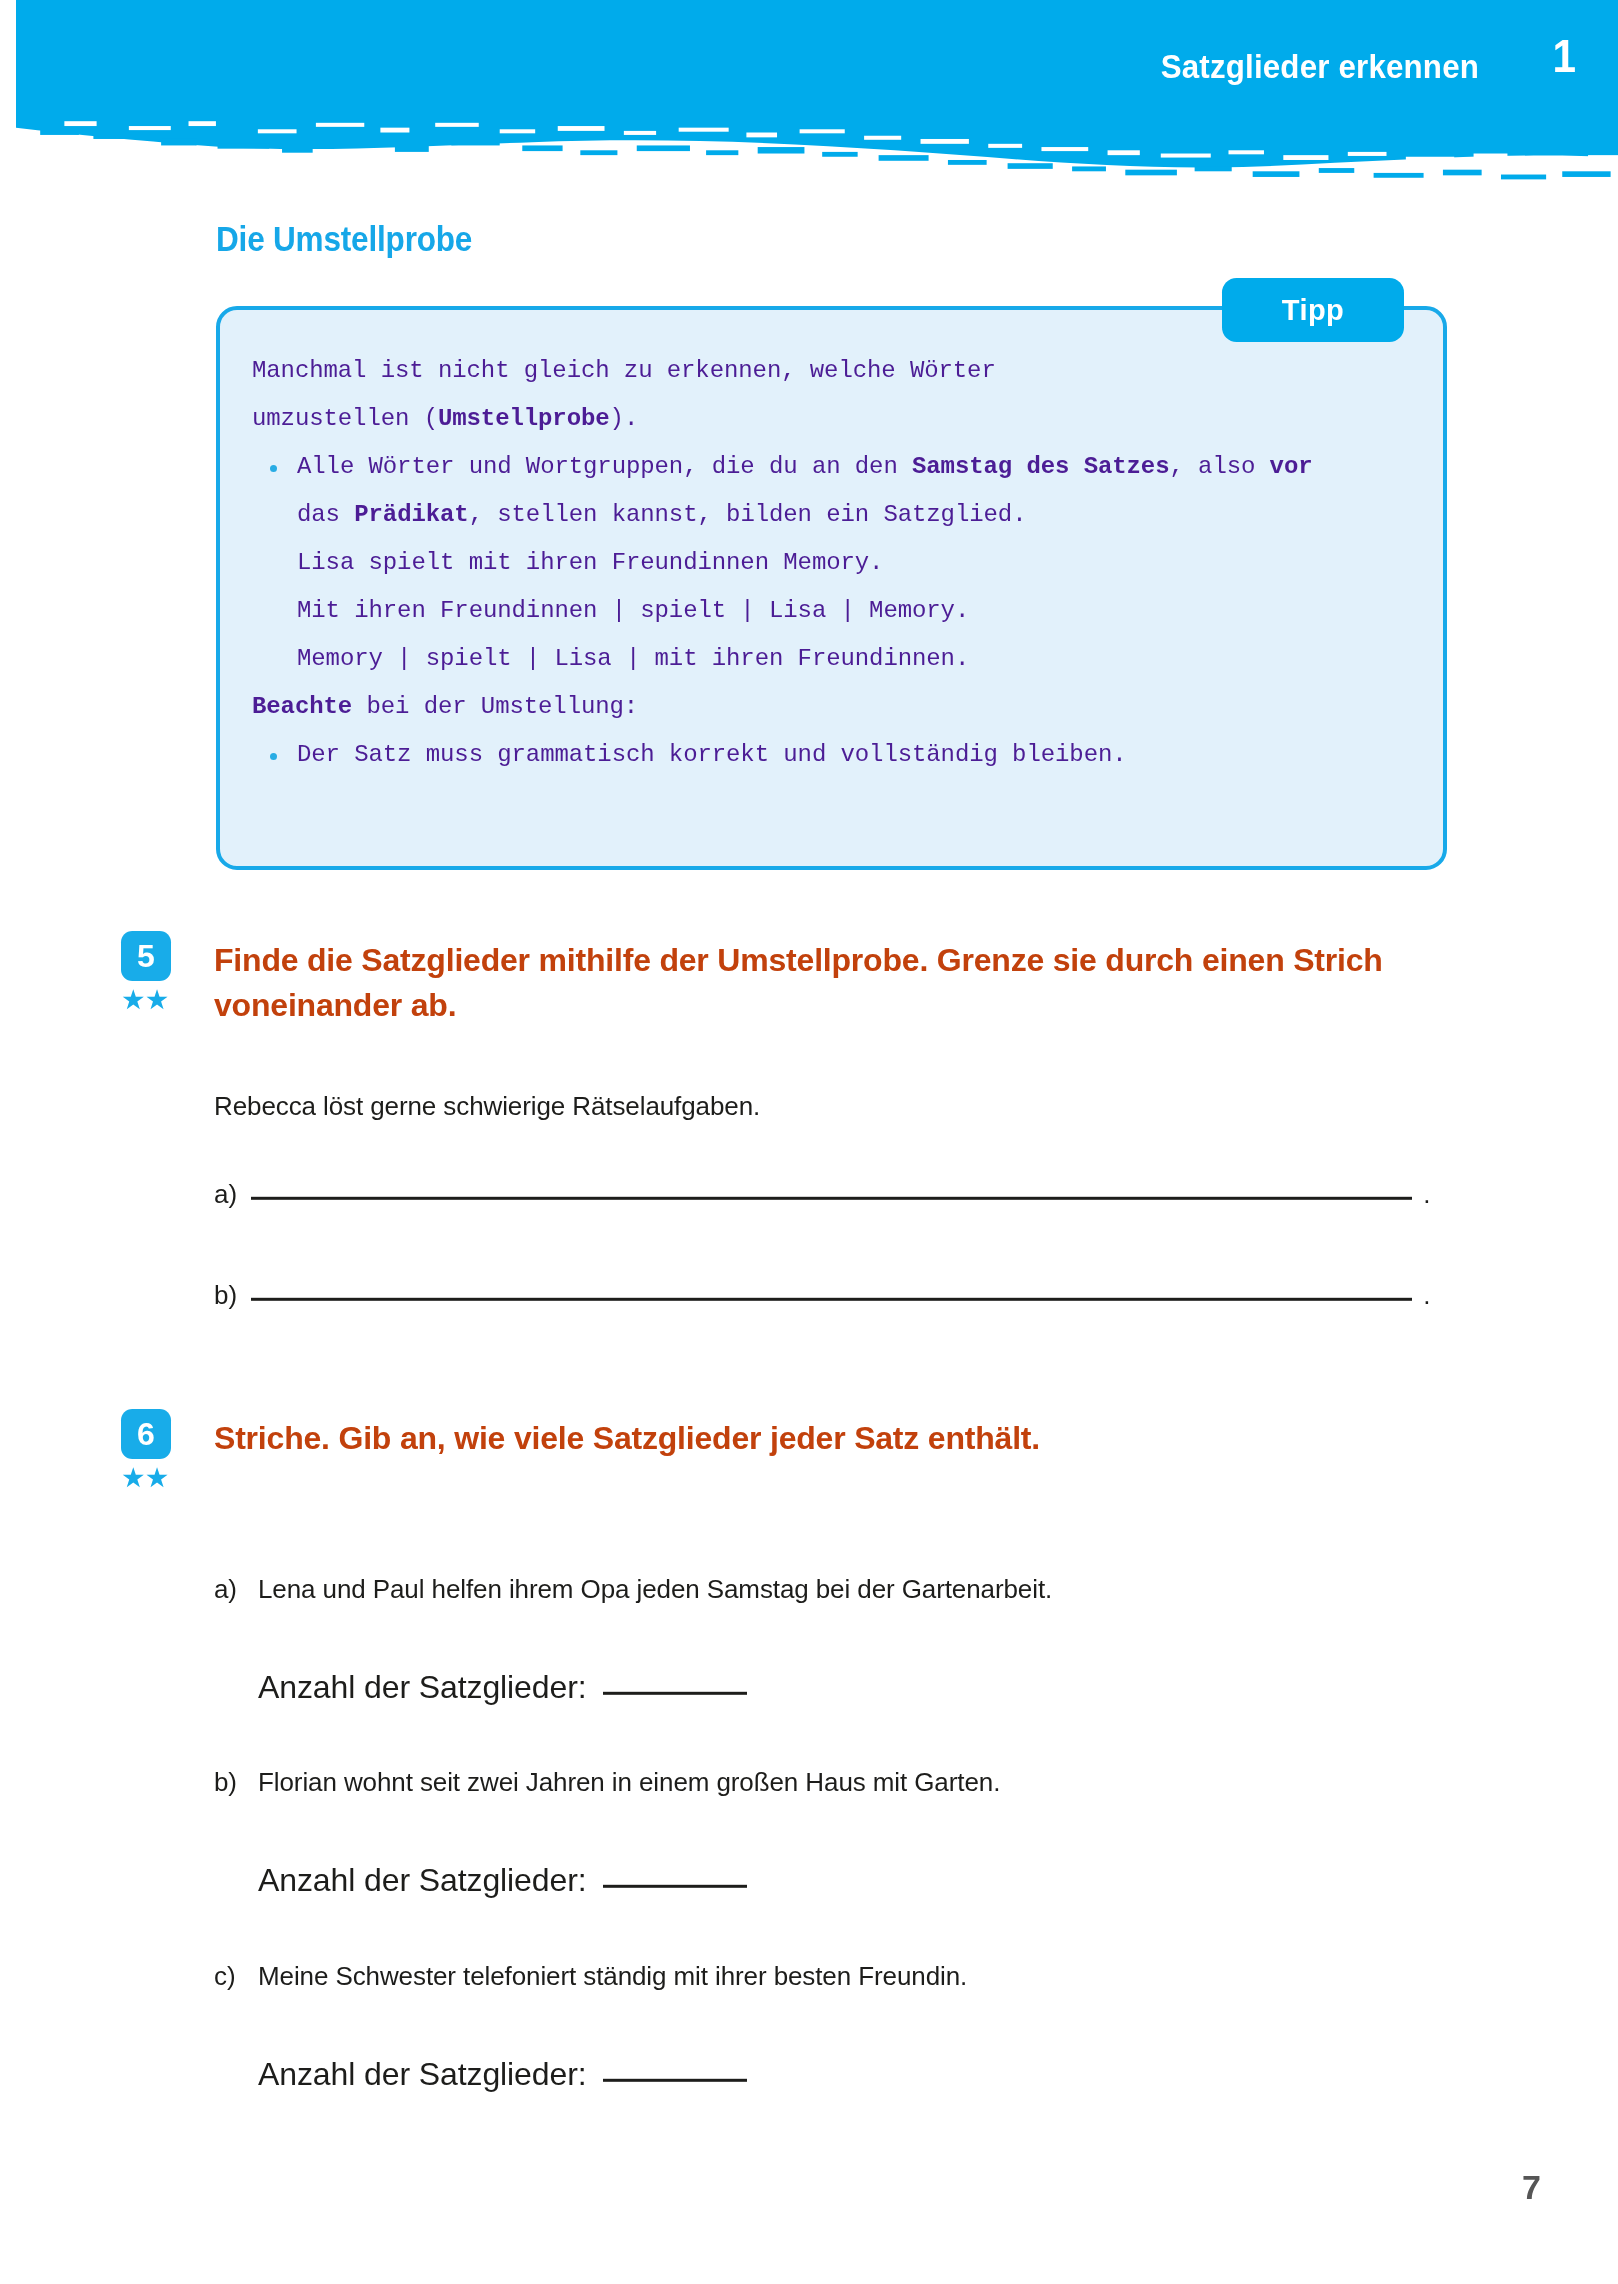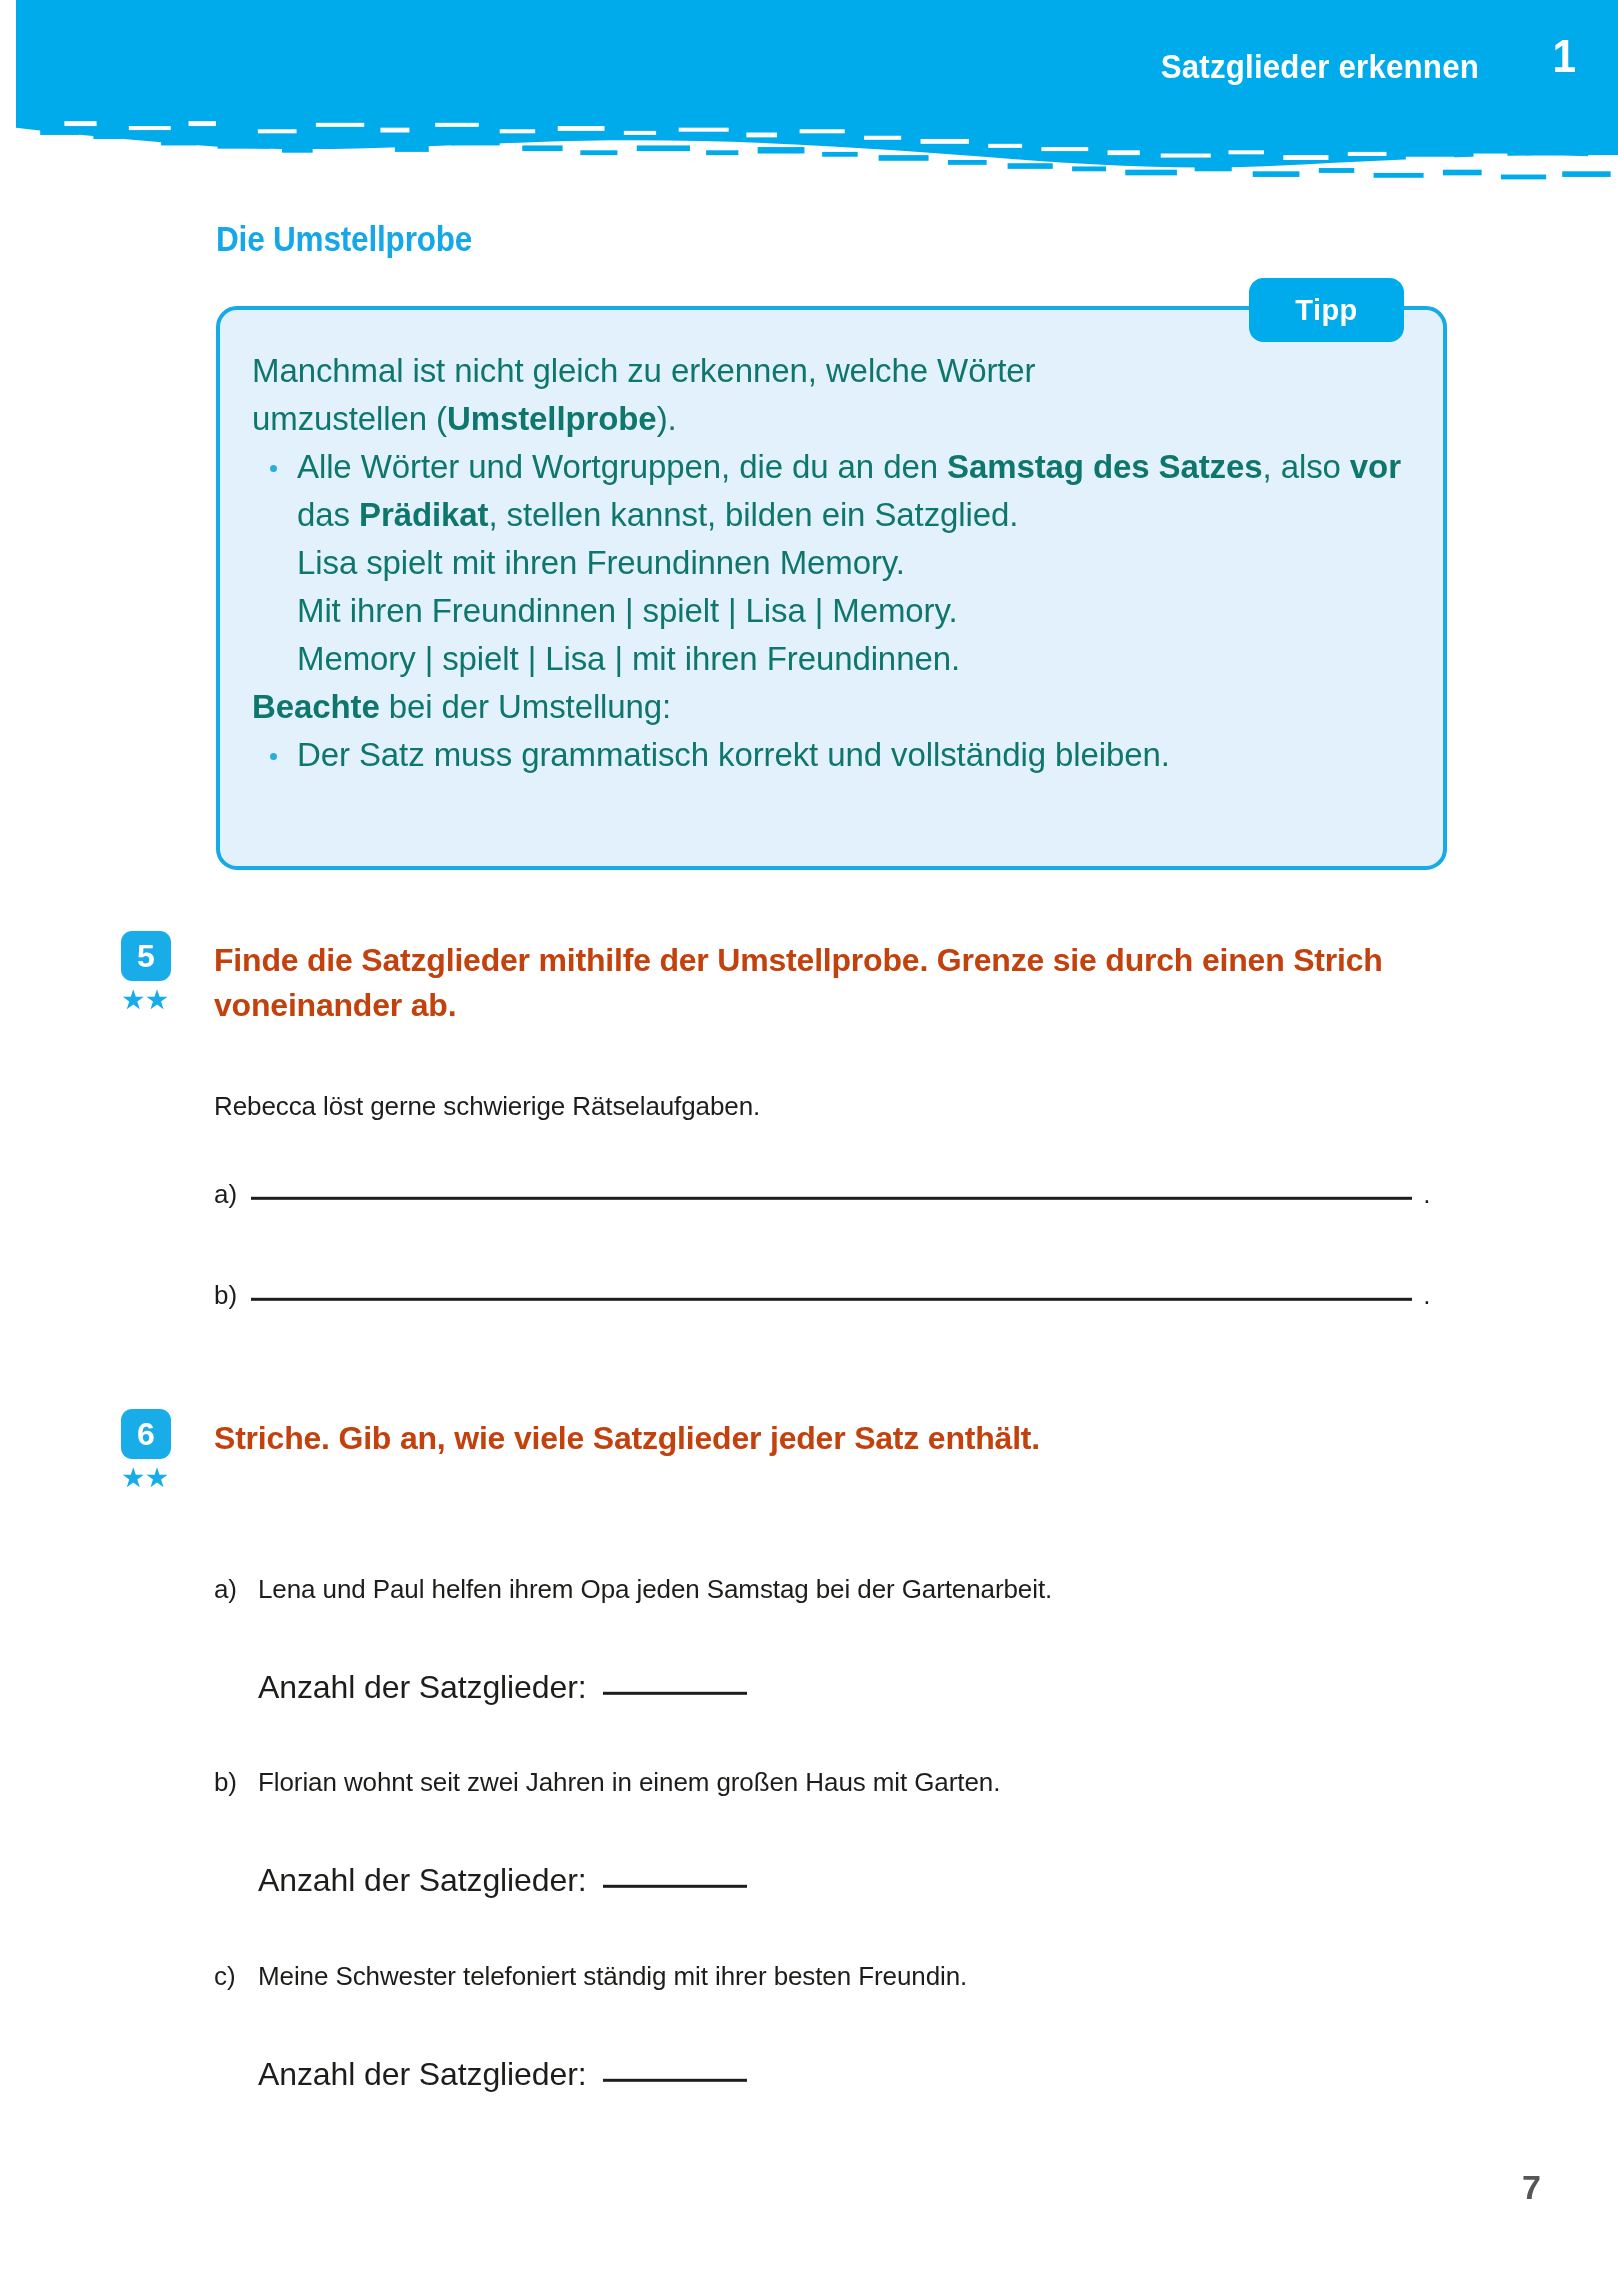--- a/index.html
+++ b/index.html
@@ -73,42 +73,43 @@
     width: 1231px;
     height: 564px;
     background: #e2f1fb;
     border: 4px solid #18a9e9;
     border-radius: 21px;
   }
   .tip-badge {
     position: absolute;
     top: -32px;
     right: 39px;
-    width: 155px;
+    width: 182px;
     height: 64px;
     background: #00abeb;
     border-radius: 14.5px;
     color: #ffffff;
     font-size: 29px;
     font-weight: bold;
     display: flex;
     align-items: center;
     justify-content: center;
     letter-spacing: 0.4px;
   }
   .tip-content {
     position: absolute;
     top: 37px;
     left: 32px;
     right: 27.4px;
-    font-size: 33px;
+    font-size: 24px;
     line-height: 48px;
-    color: #0f766e;
+    color: #4c1d95;
     font-weight: 300;
     letter-spacing: -0.1px;
+    font-family: Liberation Mono, monospace;
   }
   .tip-content .ln { display: block; white-space: nowrap; }
   .tip-content b { font-weight: bold; }
 
   .tip-bullet {
     position: relative;
     padding-left: 45px;
   }
   .tip-bullet::before {
     content: "";

